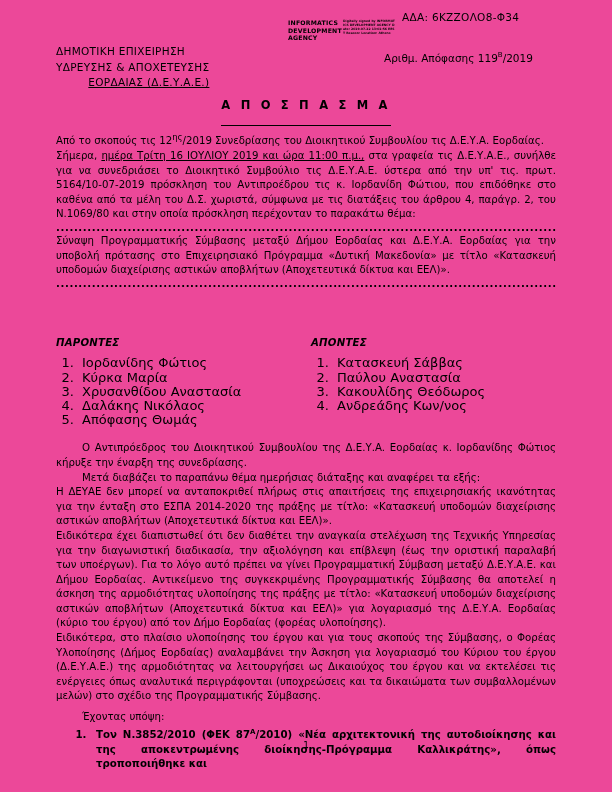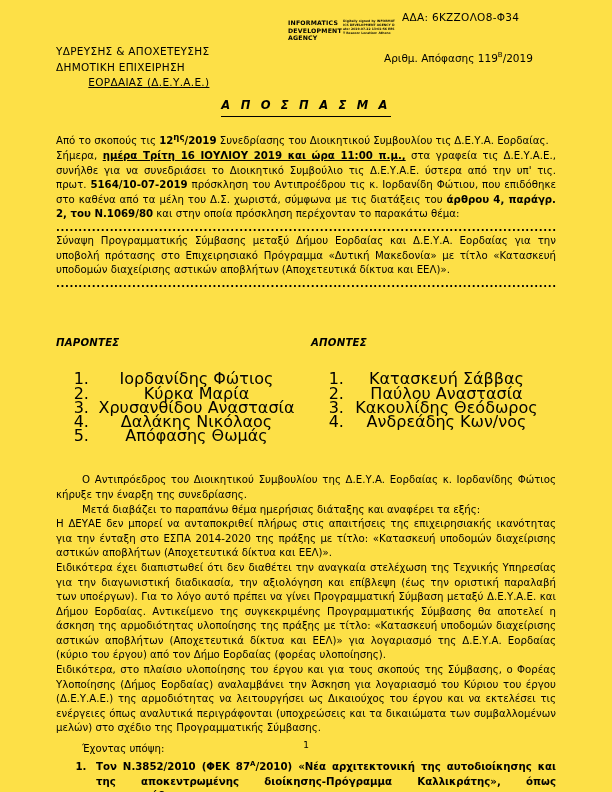--- a/index.html
+++ b/index.html
@@ -4,21 +4,21 @@
 <style>
   html, body {
     margin: 0;
     padding: 0;
     background: #ffffff;
   }
   .page {
     position: relative;
     width: 612px;
     height: 792px;
-    background: #fde047;
+    background: #ec4899;
     font-family: "DejaVu Sans", sans-serif;
     color: #000000;
     overflow: hidden;
   }
 
   
   .ada-line {
     position: absolute;
     left: 402px;
     top: 11px;
@@ -77,40 +77,39 @@
     left: 0;
     top: 98px;
     width: 612px;
     text-align: center;
     font-size: 11.5px;
     font-weight: bold;
     letter-spacing: 3.2px;
   }
   .doc-title span {
     border-bottom: 1.4px solid #000;
-    padding-bottom: 4px;
-    font-style: italic;
+    padding-bottom: 13px;
   }
 
   
   .body-area {
     position: absolute;
     left: 56px;
     top: 130px;
     width: 500px;
     font-size: 10.2px;
     line-height: 14.6px;
   }
   p.j {
     margin: 0;
     text-align: justify;
     text-justify: inter-word;
   }
   .indent { text-indent: 26px; }
-  b { font-weight: bold; }
+  b { font-weight: normal; }
   .ul { text-decoration: underline; }
   .dotline {
     font-size: 10.2px;
     line-height: 12px;
     letter-spacing: 0.6px;
     font-weight: bold;
     overflow: hidden;
     white-space: nowrap;
     height: 12px;
   }
@@ -123,25 +122,24 @@
     font-size: 10.2px;
     font-weight: bold;
     font-style: italic;
     letter-spacing: 0.2px;
     margin-top: 32px;
   }
   .col-a { width: 255px; }
   .col-b { width: 245px; }
   .attend-lists { display: flex; }
   ol.names {
-    margin: 16px;
+    margin: 0;
     padding-left: 22px;
-    font-size: 16px;
+    font-size: 13px;
     line-height: 14.2px;
-    text-align: center;
   }
   ol.names li { padding-left: 4px; }
 
   
   ol.refs {
     margin: 0;
     padding-left: 34px;
     font-size: 10.2px;
     line-height: 14.6px;
     font-weight: bold;
@@ -164,22 +162,22 @@
 <div class="page">
 
   <div class="ada-line">ΑΔΑ: 6ΚΖΖΟΛΟ8-Φ34</div>
 
   <div class="stamp">
     <div class="stamp-left">INFORMATICS DEVELOPMENT AGENCY</div>
     <div class="stamp-right">Digitally signed by INFORMATICS DEVELOPMENT AGENCY Date: 2019.07.22 13:01:56 EEST Reason: Location: Athens</div>
   </div>
 
   <div class="org-block">
+    <div>ΔΗΜΟΤΙΚΗ  ΕΠΙΧΕΙΡΗΣΗ</div>
     <div>ΥΔΡΕΥΣΗΣ &amp;  ΑΠΟΧΕΤΕΥΣΗΣ</div>
-    <div>ΔΗΜΟΤΙΚΗ  ΕΠΙΧΕΙΡΗΣΗ</div>
     <div class="u">ΕΟΡΔΑΙΑΣ (Δ.Ε.Υ.Α.Ε.)</div>
   </div>
 
   <div class="decision-no"><span>Αριθμ. Απόφασης 119</span><sup>Β</sup><span>/2019</span></div>
 
   <div class="doc-title"><span>Α Π Ο Σ Π Α Σ Μ Α</span></div>
 
   <div class="body-area">
 
     <p class="j"><span>Από  το  σκοπούς  τις </span><b>12</b><b><sup>ης</sup></b><b>/2019</b><span>  Συνεδρίασης  του  Διοικητικού  Συμβουλίου  τις  Δ.Ε.Υ.Α. Εορδαίας.</span></p>

